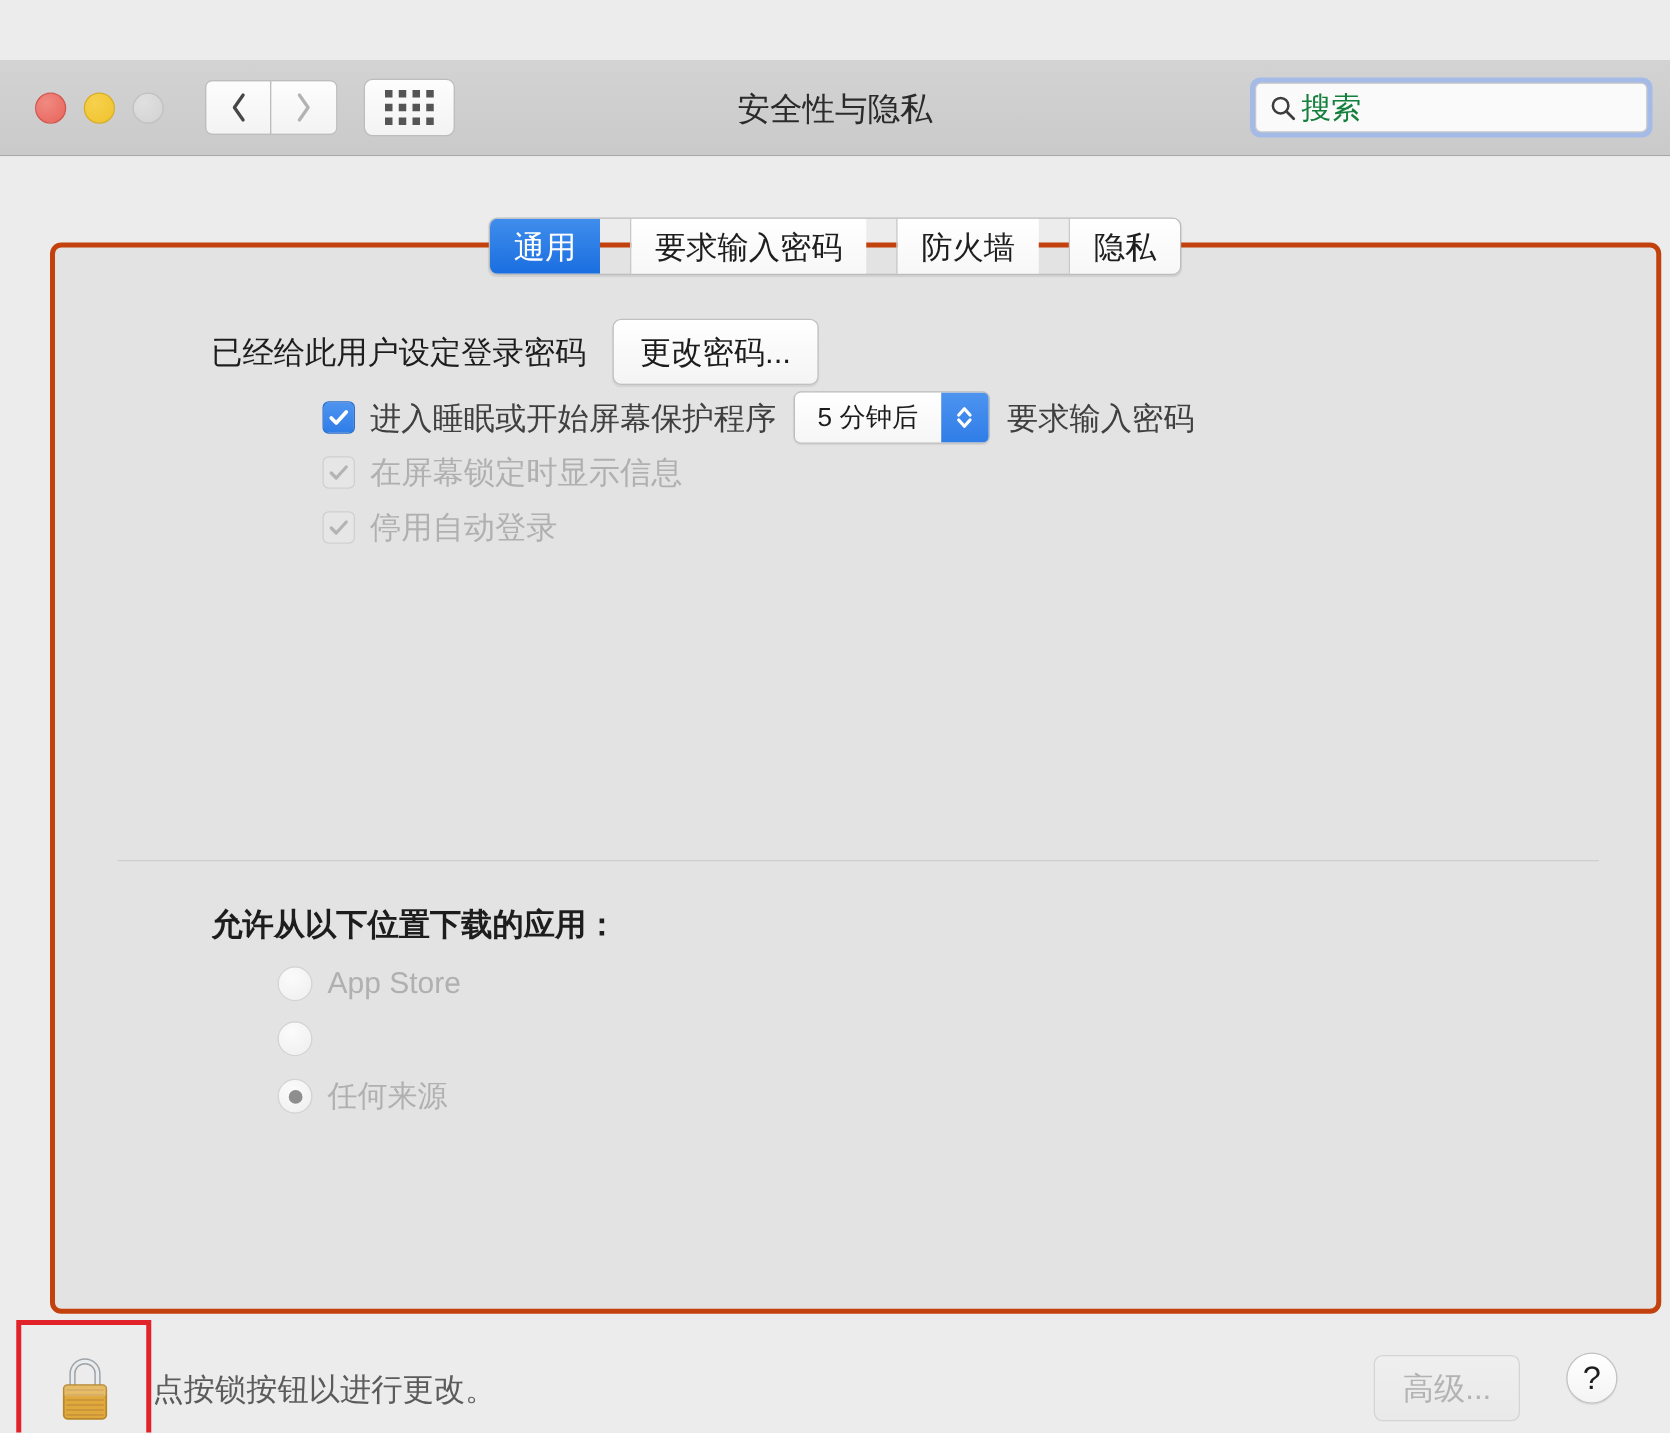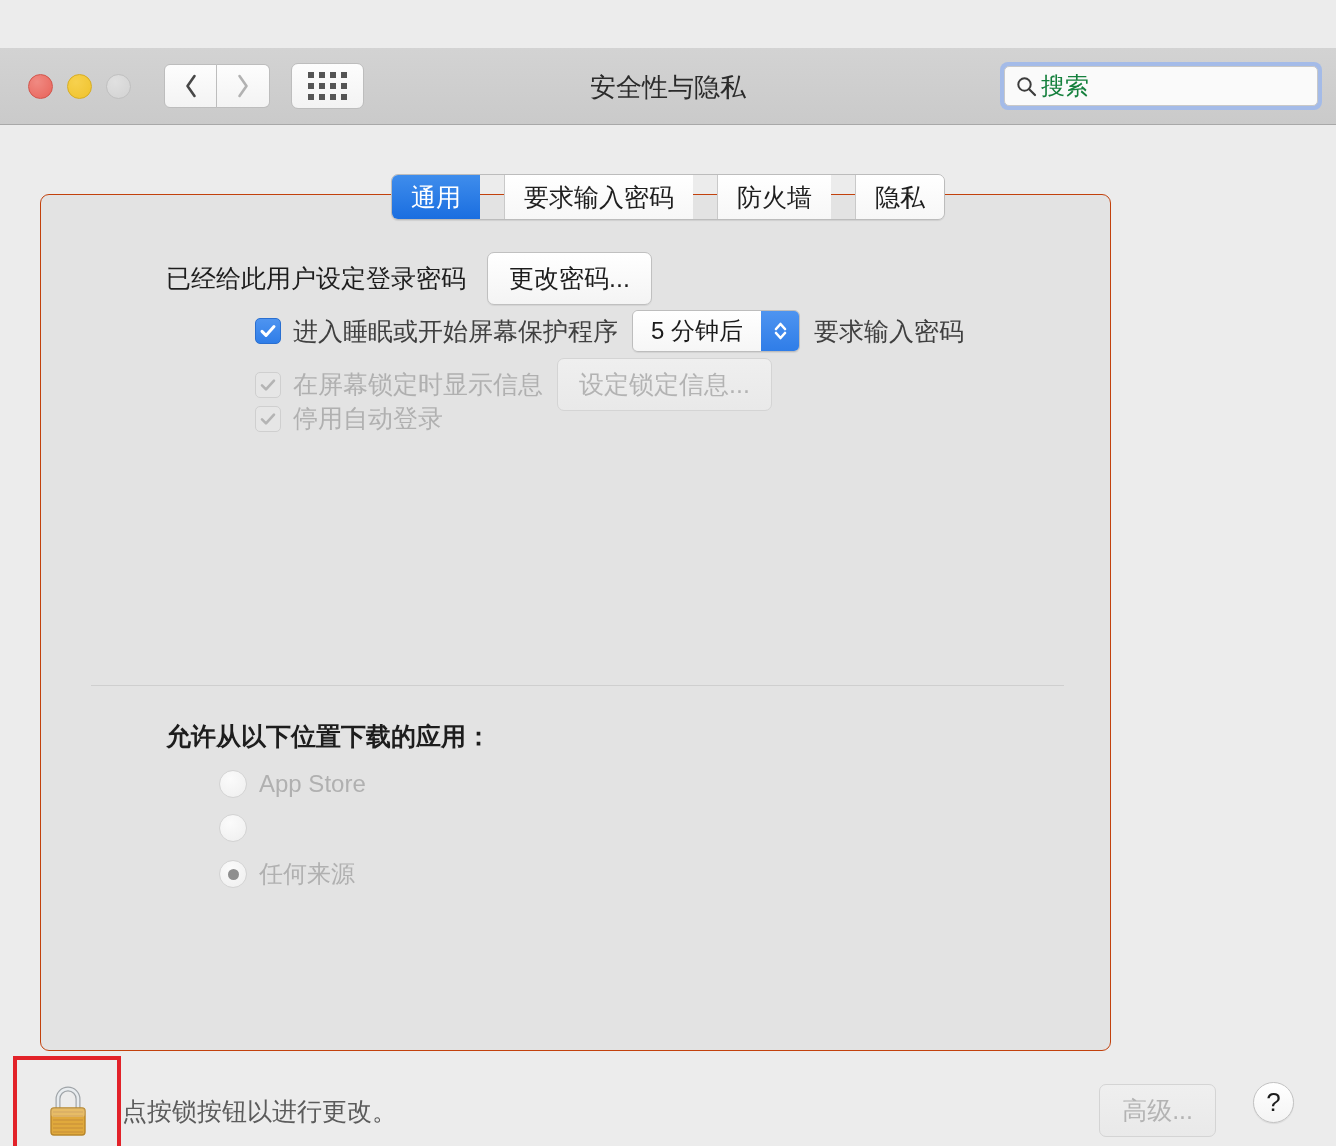--- a/index.html
+++ b/index.html
@@ -161,25 +161,25 @@
   .tab:first-child { border-left: none; }
   .tab.active {
     background: linear-gradient(to bottom, #3f8dec, #1a6ee0);
     color: #ffffff;
   }
 
   #panel {
     position: absolute;
     left: 40px;
     top: 69px;
-    width: 1071px;
+    width: 1289px;
     height: 857px;
     background: #e3e3e3;
     border-radius: 9px;
-    border: 1px solid #c2410c;
+    border: 4px solid #c2410c;
   }
 
   .row { display: flex; align-items: center; }
 
   
   #pw-row {
     position: absolute;
     left: 125px;
     top: 57px;
   }
@@ -238,21 +238,21 @@
     height: 42px;
     border: 1px solid #bdbdbd;
     border-radius: 6px;
     overflow: hidden;
     box-shadow: 0 1px 1px rgba(0,0,0,0.07);
   }
   .popup-value {
     background: linear-gradient(to bottom, #ffffff, #f6f6f6);
     display: flex; align-items: center;
     padding: 0 18px;
-    font-size: 24px;
+    font-size: 21px;
     color: #1c1c1c;
     white-space: nowrap;
   }
   .popup-stepper {
     width: 38px;
     background: linear-gradient(to bottom, #4e94f0, #2f7de8);
     display: flex; align-items: center; justify-content: center;
   }
   .popup-stepper svg { width: 17px; height: 26px; }
   .popup-stepper path { fill: none; stroke: #ffffff; stroke-width: 2.6; stroke-linecap: round; stroke-linejoin: round; }
@@ -469,21 +469,20 @@
         <span class="cb-label" style="margin-left:14px;">要求输入密码</span>
       </div>
 
       <div id="cb-lockmsg" class="cb-row">
         <span class="checkbox off-disabled">
           <svg viewBox="0 0 18 18">
             <path d="M3 9.4 L7 13.4 L15 4.6"></path>
           </svg>
         </span>
         <span class="cb-label dim">在屏幕锁定时显示信息</span>
-        <button id="lockmsg-btn" class="btn disabled">设定锁定信息...</button>
       </div>
 
       <div id="cb-autologin" class="cb-row">
         <span class="checkbox off-disabled">
           <svg viewBox="0 0 18 18">
             <path d="M3 9.4 L7 13.4 L15 4.6"></path>
           </svg>
         </span>
         <span class="cb-label dim">停用自动登录</span>
       </div>

